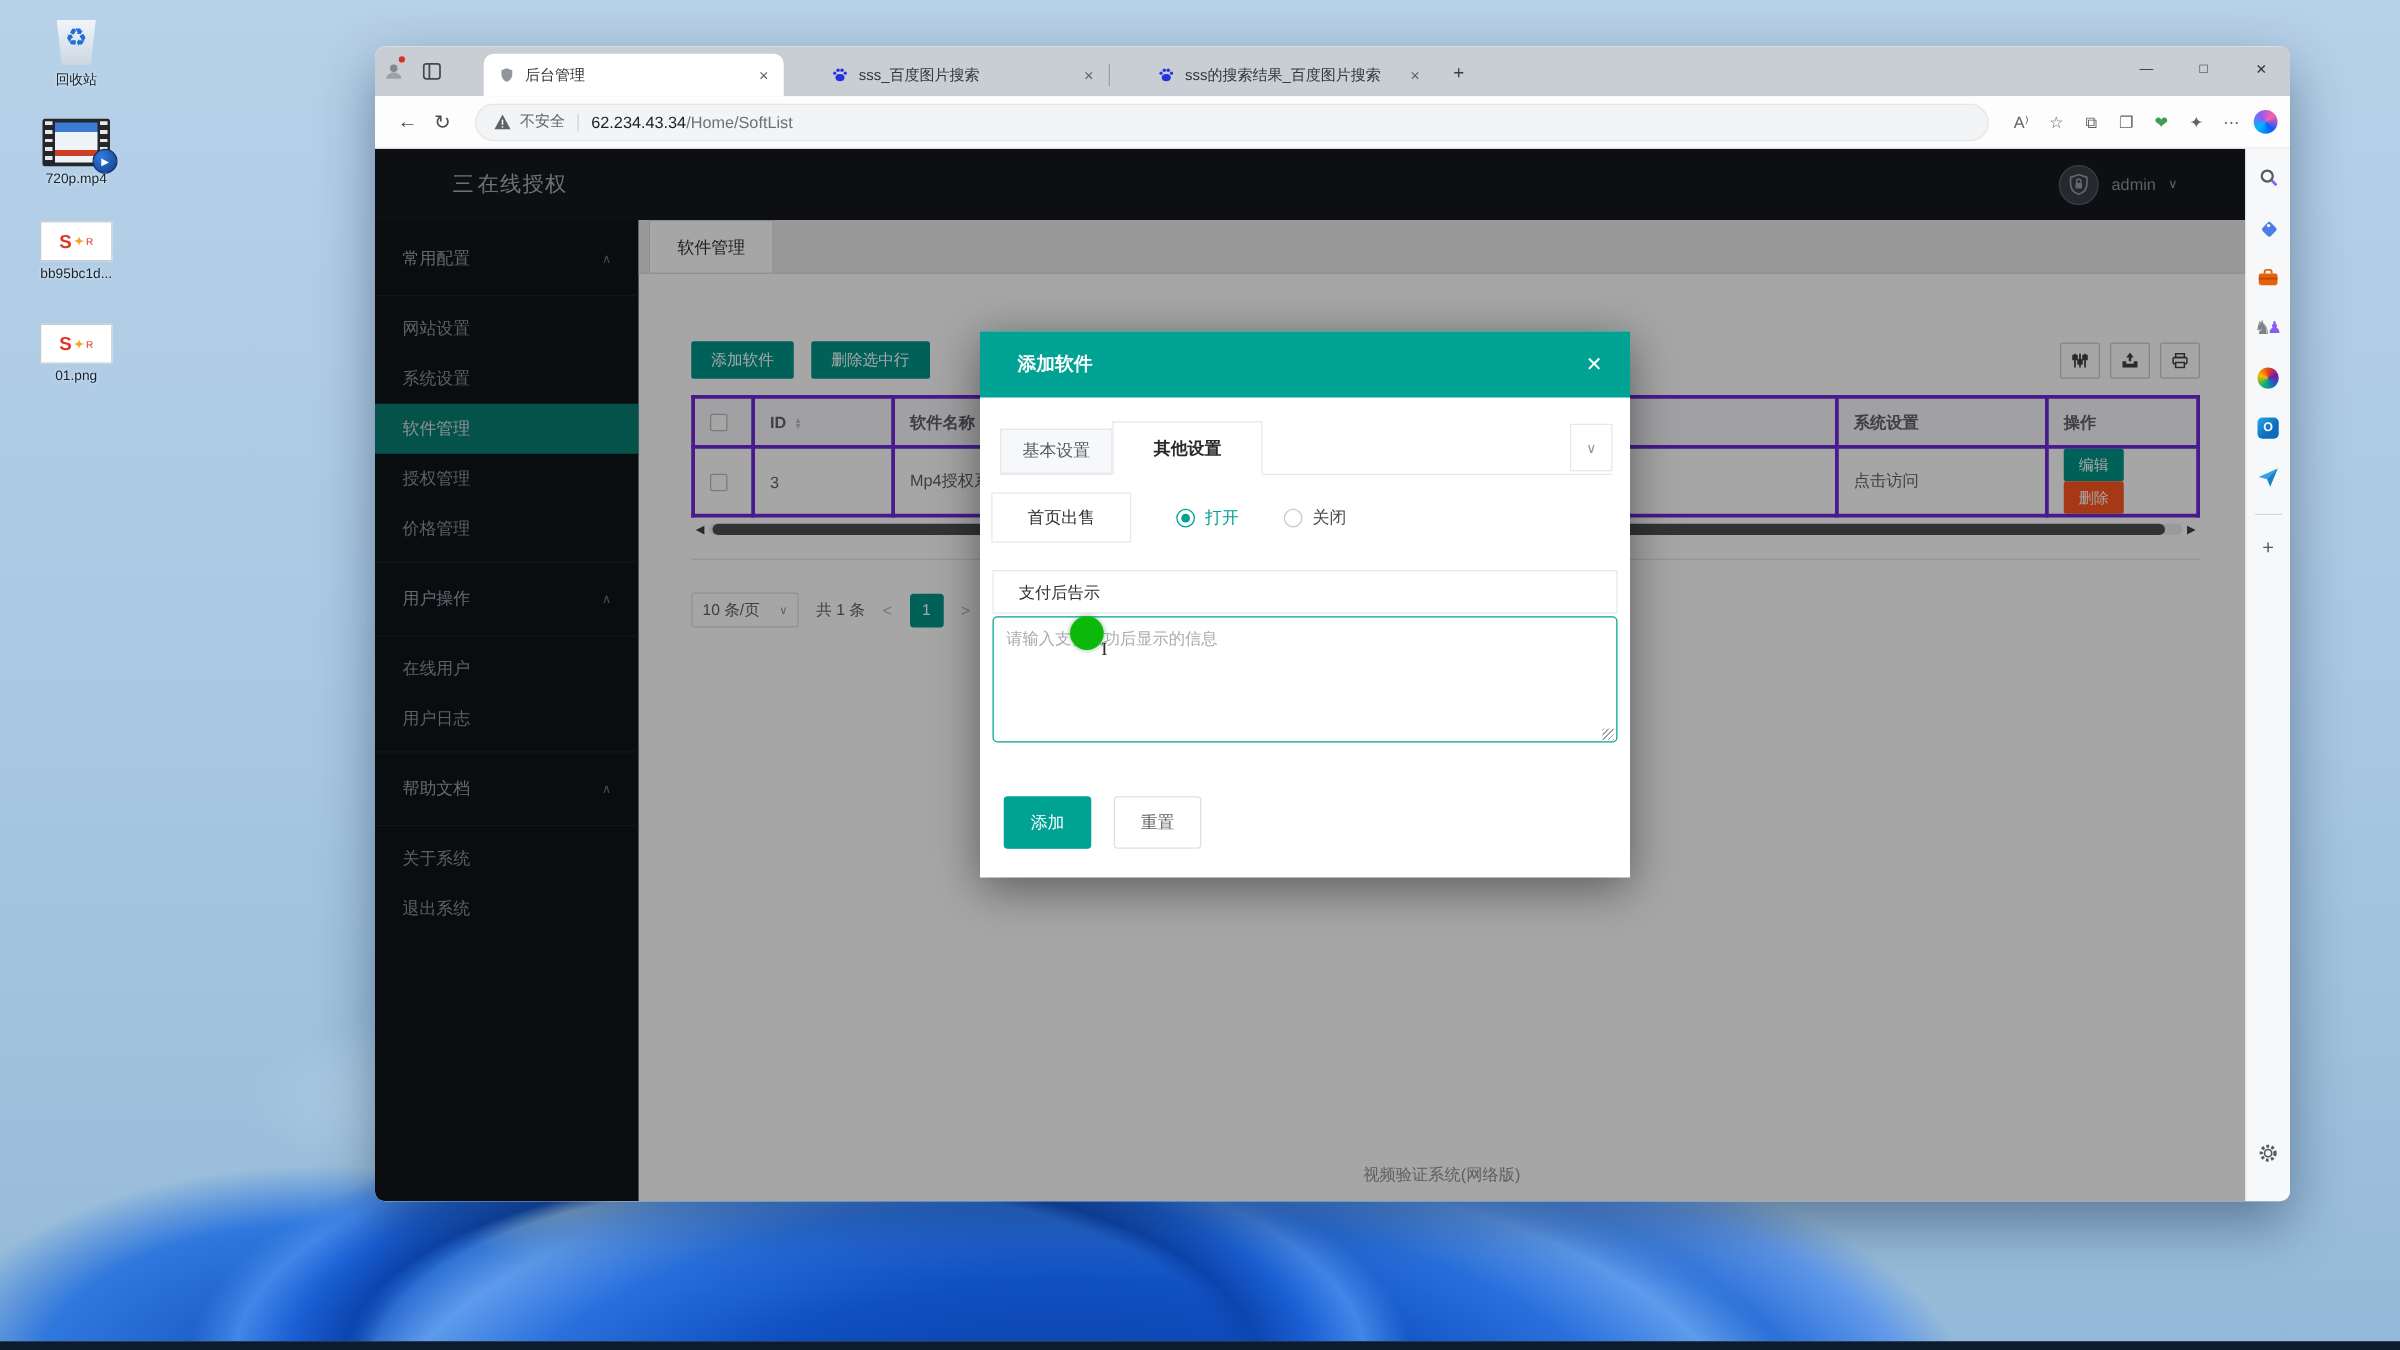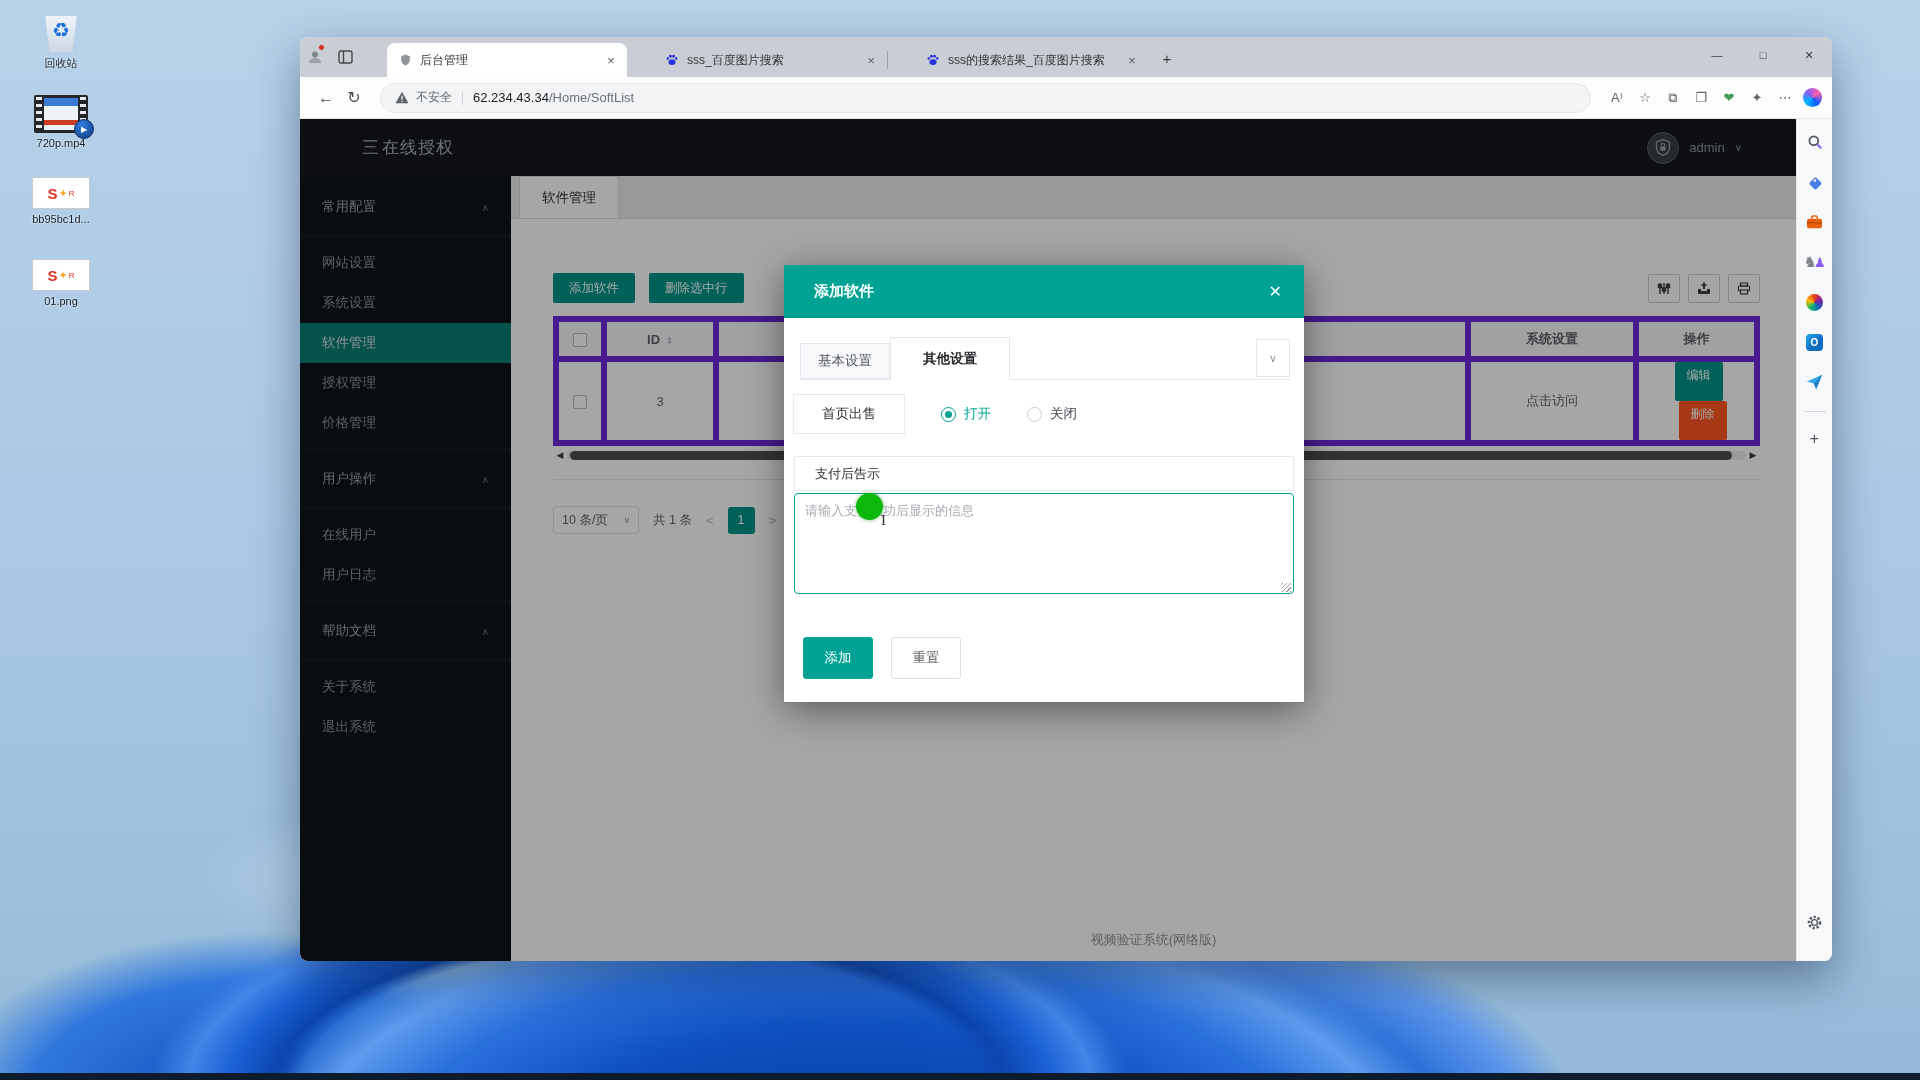--- a/index.html
+++ b/index.html
@@ -90,27 +90,27 @@
 .app-main { flex:1; position:relative; background:#fff; display:flex; flex-direction:column; }
 .content-tabbar { height:43px; background:#ececec; border-bottom:1px solid #d8dce5; display:flex; align-items:flex-end; }
 .content-tab { height:42px; margin-left:8px; background:#fff; border:1px solid #d8dce5; border-bottom:none; padding:0 22px; display:flex; align-items:center; font-size:13.5px; color:#303133; }
 .main-content { padding:0 36px 0 42px; position:relative; flex:1; }
 .btn-row { margin-top:54px; display:flex; align-items:center; }
 .btn { border:none; border-radius:2px; font-size:12.5px; color:#fff; height:30px; padding:0 16px; cursor:pointer; font-family:inherit; }
 .btn.teal { background:#009688; }
 .icon-btns { margin-left:auto; display:flex; gap:8px; }
 .sq-btn { width:32px; height:29px; border:1px solid #c9ccd1; border-radius:2px; background:#fdfdfd; display:flex; align-items:center; justify-content:center; }
 .tbl { margin-top:13px; width:100%; border-collapse:collapse; table-layout:fixed; }
-.tbl th, .tbl td { border:6px solid #6d28d9; font-size:13px; color:#606266; text-align:center; padding:0 12px; }
+.tbl th, .tbl td { border:3px solid #6d28d9; font-size:13px; color:#606266; text-align:left; padding:0 12px; }
 .tbl th { height:40px; background:#f7f8fa; font-weight:bold; }
 .tbl td { height:43px; background:#fff; }
 .cbx { width:14px; height:14px; border:1px solid #b8bcc2; border-radius:2px; background:#fff; display:inline-block; vertical-align:middle; }
 .sort { display:inline-flex; flex-direction:column; margin-left:6px; vertical-align:middle; line-height:5px; }
 .sort span { font-size:7px; color:#c0c4cc; }
-.mini-btn { display:inline-block; height:39px; line-height:26px; padding:0 12px; border-radius:2px; color:#fff; font-size:12px; margin-right:8px; }
+.mini-btn { display:inline-block; height:26px; line-height:26px; padding:0 12px; border-radius:2px; color:#fff; font-size:12px; margin-right:8px; }
 .hscroll { display:flex; align-items:center; margin-top:3px; height:12px; }
 .hscroll .arrow { font-size:9px; color:#3d4043; width:14px; text-align:center; }
 .hscroll .track { flex:1; height:9px; background:#ededed; border-radius:5px; position:relative; }
 .hscroll .thumb { position:absolute; left:3px; right:14px; top:0; height:9px; background:#4d4f52; border-radius:5px; }
 .table-endline { border-top:1px solid #e4e7ed; margin-top:18px; }
 .pager { margin-top:26px; display:flex; align-items:center; gap:14px; font-size:12.5px; color:#606266; }
 .size-sel { width:86px; height:28px; border:1px solid #dcdfe6; border-radius:3px; display:flex; align-items:center; justify-content:space-between; padding:0 8px; background:#fff; }
 .size-sel .chev { font-size:9px; color:#909399; }
 .pg-arrow { color:#b4b9c0; font-size:13px; }
 .pg-num { width:27px; height:27px; background:#009688; color:#fff; border-radius:3px; display:flex; align-items:center; justify-content:center; font-size:12.5px; }

